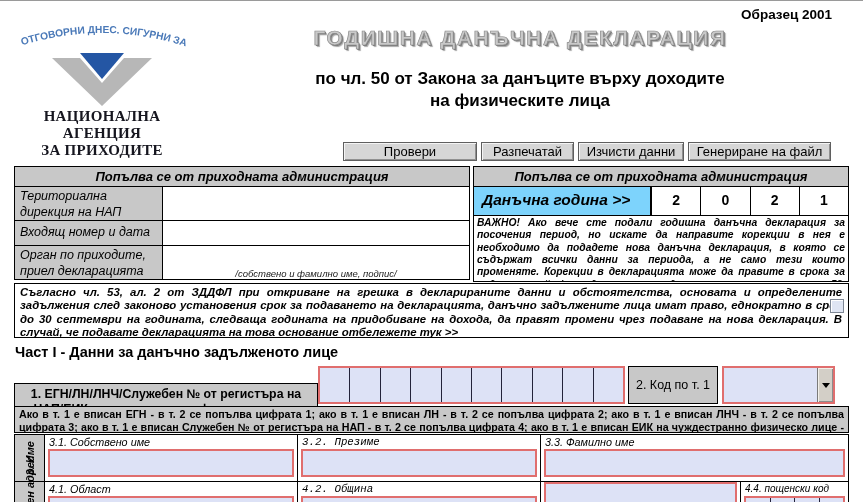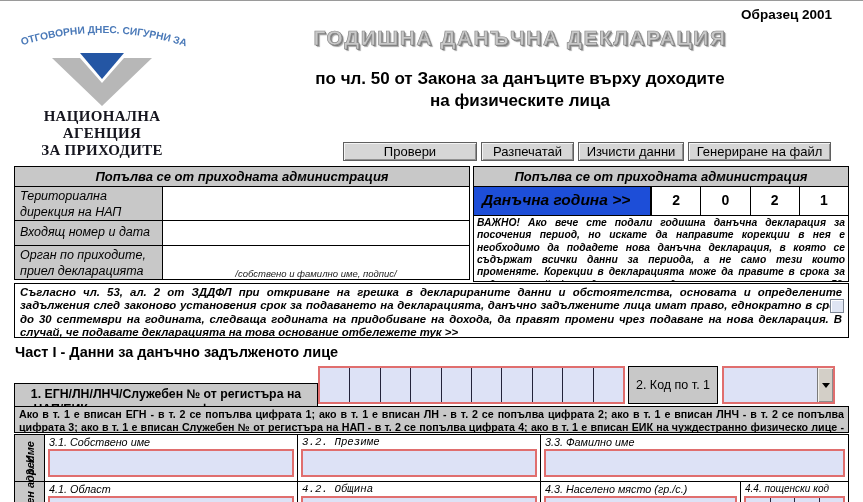--- a/index.html
+++ b/index.html
@@ -44,21 +44,21 @@
   .arow { display:flex; border-bottom:1px solid #000; }
   .arow:last-child { border-bottom:none; }
   .alabel { width:148px; background:#c8c8c8; border-right:1px solid #000;
     font-style:italic; font-size:12.5px; padding:2px 3px 0 5px; line-height:1.25; }
   .aval { flex:1; background:#fff; position:relative; }
   .anote { position:absolute; bottom:0; left:0; right:0; text-align:center;
     font-style:italic; font-size:9.5px; color:#222; }
 
   #admin-right { left:473px; top:166px; width:376px; border:1px solid #000; }
   #taxyear { display:flex; height:28px; }
-  #taxyear-label { width:177px; background:#1d4ed8; border-right:1px solid #000;
+  #taxyear-label { width:177px; background:#7dd3fc; border-right:1px solid #000;
     font-weight:bold; font-style:italic; font-size:15.5px; padding:4px 0 0 8px; }
   .ycell { flex:1; border-left:1px solid #000; text-align:center; font-weight:bold;
     font-size:14px; line-height:27px; background:#fff; }
   .ycell:first-of-type { border-left:none; }
   #important { border-top:1px solid #000; padding:1px 3px 0 3px;
     font-weight:bold; font-style:italic; font-size:10.3px; line-height:1.2;
     text-align:justify; height:66px; overflow:hidden; }
 
   
   #correction { left:14px; top:283px; width:835px; height:55px; border:1px solid #000;
@@ -231,21 +231,20 @@
   </div>
   <div class="fcol first c1">
     <div class="flabel">4.1. Област</div>
     <div class="finput"></div>
   </div>
   <div class="fcol c2">
     <div class="flabel">4.2. Община</div>
     <div class="finput"></div>
   </div>
   <div class="fcol c3">
-    <div class="flabel">4.3. Населено място (гр./с.)</div>
     <div class="finput"></div>
   </div>
   <div class="fcol c4">
     <div class="flabel" style="font-size:10px">4.4. пощенски код</div>
     <div class="finput pk-input">
       <div class="pk-cell"></div>
       <div class="pk-cell"></div>
       <div class="pk-cell"></div>
       <div class="pk-cell"></div>
     </div>

